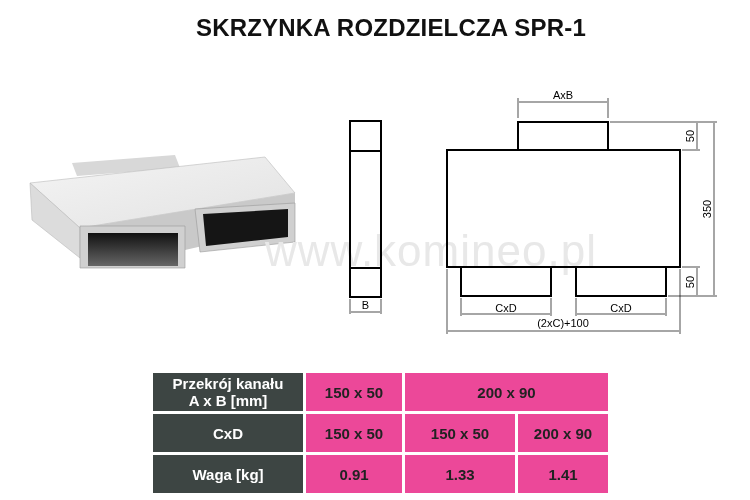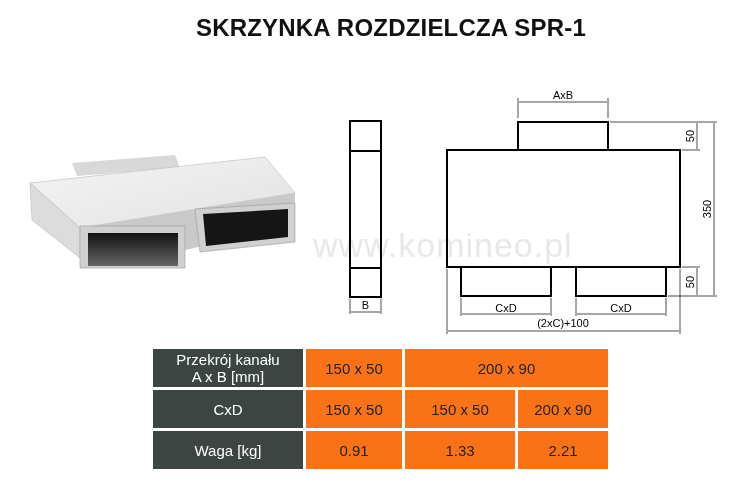--- a/index.html
+++ b/index.html
@@ -1,22 +1,22 @@
 <!DOCTYPE html>
 <html><head>
 <meta charset="utf-8">
 <style>
   html,body{margin:0;padding:0;background:#fff;}
   body{width:750px;height:500px;position:relative;overflow:hidden;font-family:"Liberation Sans",sans-serif;}
   .title{position:absolute;left:16px;top:14px;width:750px;text-align:center;font-weight:bold;font-size:24px;color:#111;letter-spacing:0.2px;}
   .photo{position:absolute;left:20px;top:140px;width:300px;height:150px;}
   .drawing{position:absolute;left:330px;top:80px;width:400px;height:270px;}
-  .watermark{position:absolute;left:265px;top:226px;font-size:34px;color:#e8e8e8;letter-spacing:1px;margin-left:48px;}
-  table.spec{position:absolute;left:150px;top:346px;border-collapse:separate;border-spacing:3px;}
-  table.spec td{height:38px;text-align:center;font-size:15px;color:#222;background:#f97316;padding:0;}
+  .watermark{position:absolute;left:265px;top:226px;font-size:44px;color:#e8e8e8;letter-spacing:1px;}
+  table.spec{position:absolute;left:150px;top:370px;border-collapse:separate;border-spacing:3px;font-weight:bold;}
+  table.spec td{height:38px;text-align:center;font-size:15px;color:#222;background:#ec4899;padding:0;}
   table.spec td.hdr{background:#3d4543;color:#fff;width:150px;line-height:17px;}
   td.c1{width:96px;} td.c2{width:110px;} td.c3{width:90px;}
 </style>
 </head>
 <body>
 
 <div class="title">SKRZYNKA ROZDZIELCZA SPR-1</div>
 
 <svg class="photo" viewBox="0 0 300 150">
   <defs>
@@ -99,16 +99,16 @@
   <tr>
     <td class="hdr">CxD</td>
     <td class="c1">150 x 50</td>
     <td class="c2">150 x 50</td>
     <td class="c3">200 x 90</td>
   </tr>
   <tr>
     <td class="hdr">Waga [kg]</td>
     <td class="c1">0.91</td>
     <td class="c2">1.33</td>
-    <td class="c3">2.21</td>
+    <td class="c3">1.41</td>
   </tr>
 </tbody>
   </table>
 
 </body></html>

